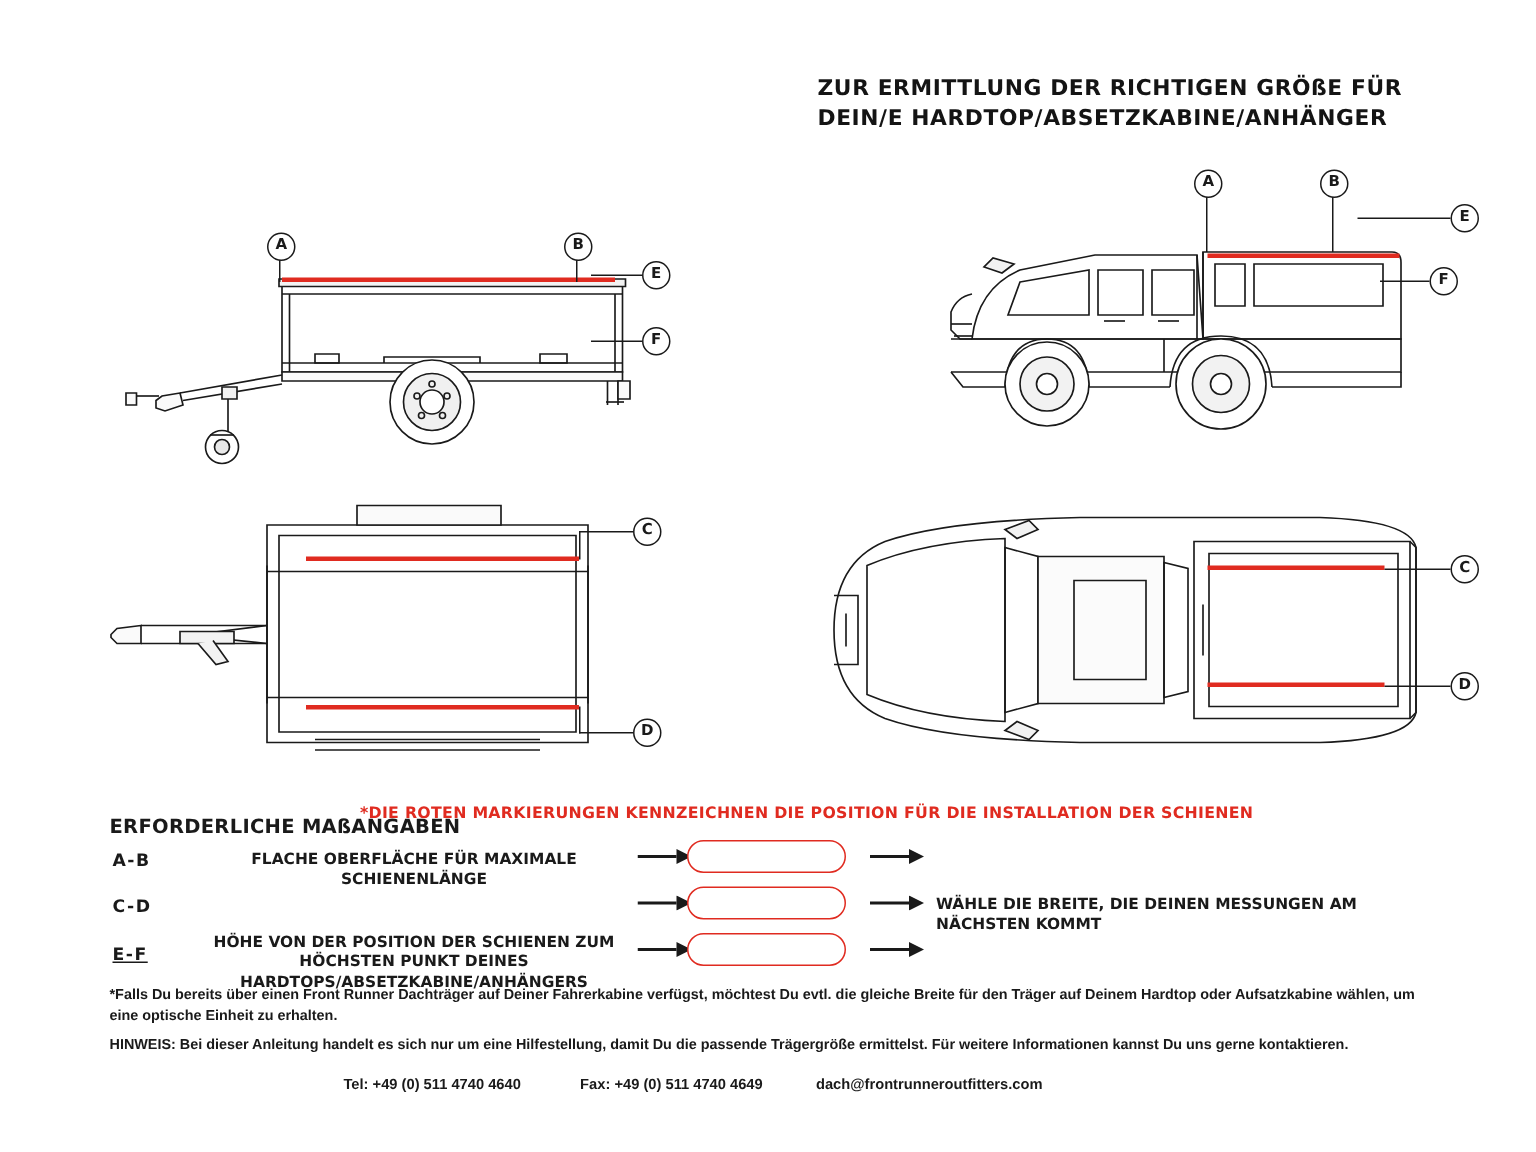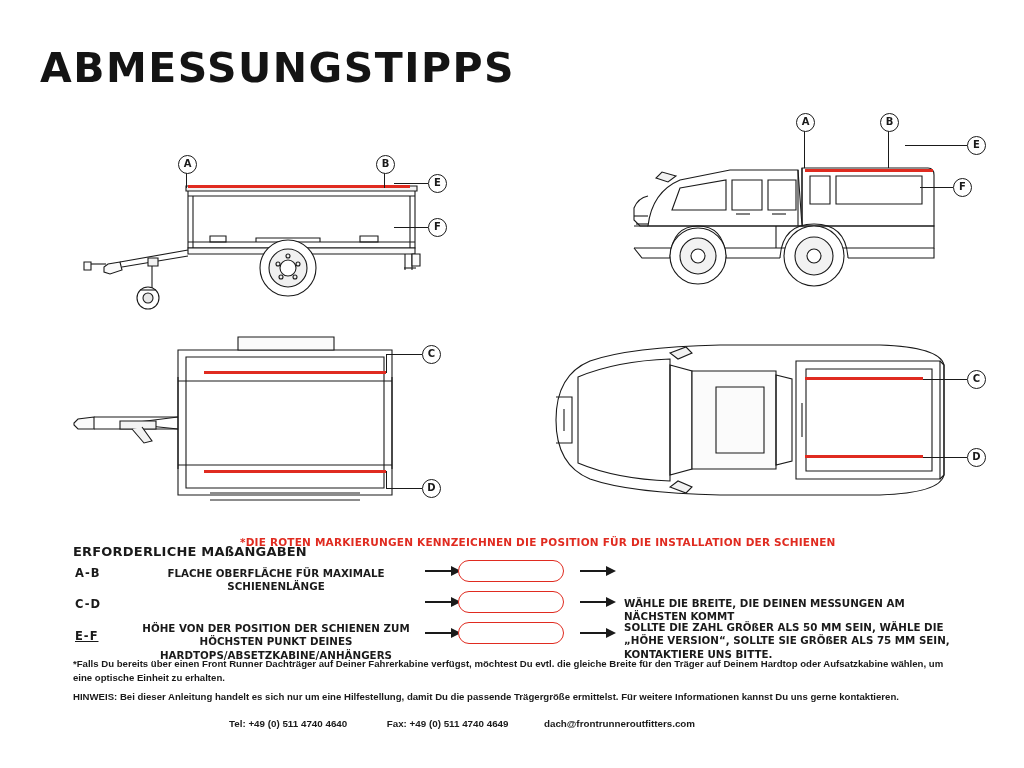--- a/index.html
+++ b/index.html
@@ -160,21 +160,21 @@
   }
   .contact span { display: inline-block; }
   .c-gap { width: 34px; }
   .c-gap2 { width: 30px; }
 </style>
 </head>
 <body>
 
 <div id="page">
 
-  <div class="title">ABMESSUNGSTIPPS</div>
+  <div class="subtitle">ZUR ERMITTLUNG DER RICHTIGEN GRÖßE FÜR DEIN/E HARDTOP/ABSETZKABINE/ANHÄNGER</div>
 
   <svg class="draw" style="left:60px; top:150px;" width="380" height="170" viewBox="0 0 380 170">
     <g fill="none" stroke="#1a1a1a" stroke-width="1.1">
 
       <path d="M128,40 L355,40 L355,98 L128,98 Z"></path>
       <path d="M128,46 L355,46"></path>
       <path d="M133,46 L133,98"></path>
       <path d="M350,46 L350,98"></path>
       <path d="M128,92 L355,92"></path>
 
@@ -384,21 +384,20 @@
   <div class="row-desc" style="left:126px; top:622px; width:300px;">HÖHE VON DER POSITION DER SCHIENEN ZUM HÖCHSTEN PUNKT DEINES HARDTOPS/ABSETZKABINE/ANHÄNGERS</div>
   <svg class="arrow" style="left:425px; top:628px;" viewBox="0 0 36 10">
     <path d="M0,5 L26,5" stroke="#1a1a1a" stroke-width="2" fill="none"></path>
     <path d="M26,0 L36,5 L26,10 Z" fill="#1a1a1a"></path>
   </svg>
   <input class="input-pill" type="text" style="left: 458px; top: 622px; text-align: center; font-size: 11px; color: rgb(26, 26, 26); font-family: &quot;Liberation Sans&quot;, sans-serif;" value="" placeholder="">
   <svg class="arrow" style="left:580px; top:628px;" viewBox="0 0 36 10">
     <path d="M0,5 L26,5" stroke="#1a1a1a" stroke-width="2" fill="none"></path>
     <path d="M26,0 L36,5 L26,10 Z" fill="#1a1a1a"></path>
   </svg>
-  <div class="row-result" style="left:624px; top:621px; width:345px;">SOLLTE DIE ZAHL GRÖßER ALS 50 MM SEIN, WÄHLE DIE „HÖHE VERSION“, SOLLTE SIE GRÖßER ALS 75 MM SEIN, KONTAKTIERE UNS BITTE.</div>
 
   <div class="footnote" style="top:657px; width:890px; font-weight:bold;">*Falls Du bereits über einen Front Runner Dachträger auf Deiner Fahrerkabine verfügst, möchtest Du evtl. die gleiche Breite für den Träger auf Deinem Hardtop oder Aufsatzkabine wählen, um eine optische Einheit zu erhalten.</div>
   <div class="footnote" style="top:690px; width:890px; font-weight:bold;">HINWEIS: Bei dieser Anleitung handelt es sich nur um eine Hilfestellung, damit Du die passende Trägergröße ermittelst. Für weitere Informationen kannst Du uns gerne kontaktieren.</div>
 
   <div class="contact">
     <span>Tel: +49 (0) 511 4740 4640</span>
     <span class="c-gap"></span>
     <span>Fax: +49 (0) 511 4740 4649</span>
     <span class="c-gap2"></span>
     <span>dach@frontrunneroutfitters.com</span>

